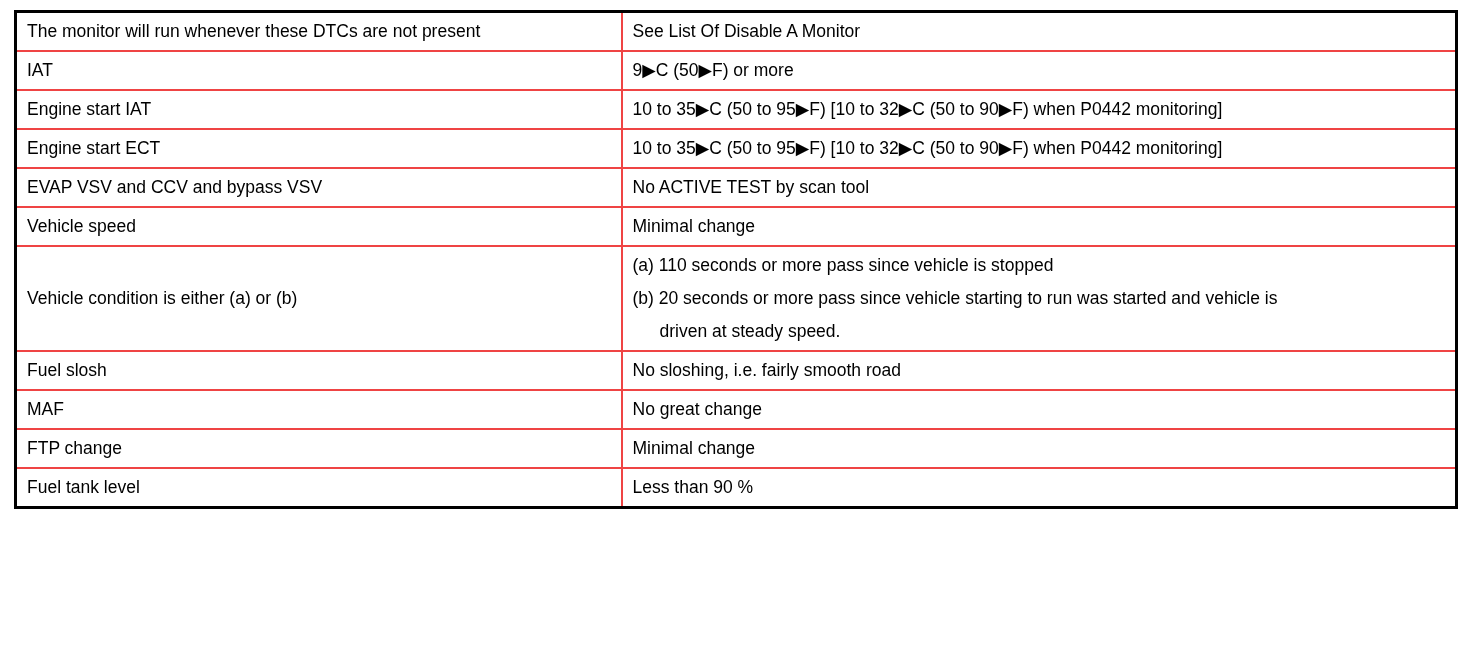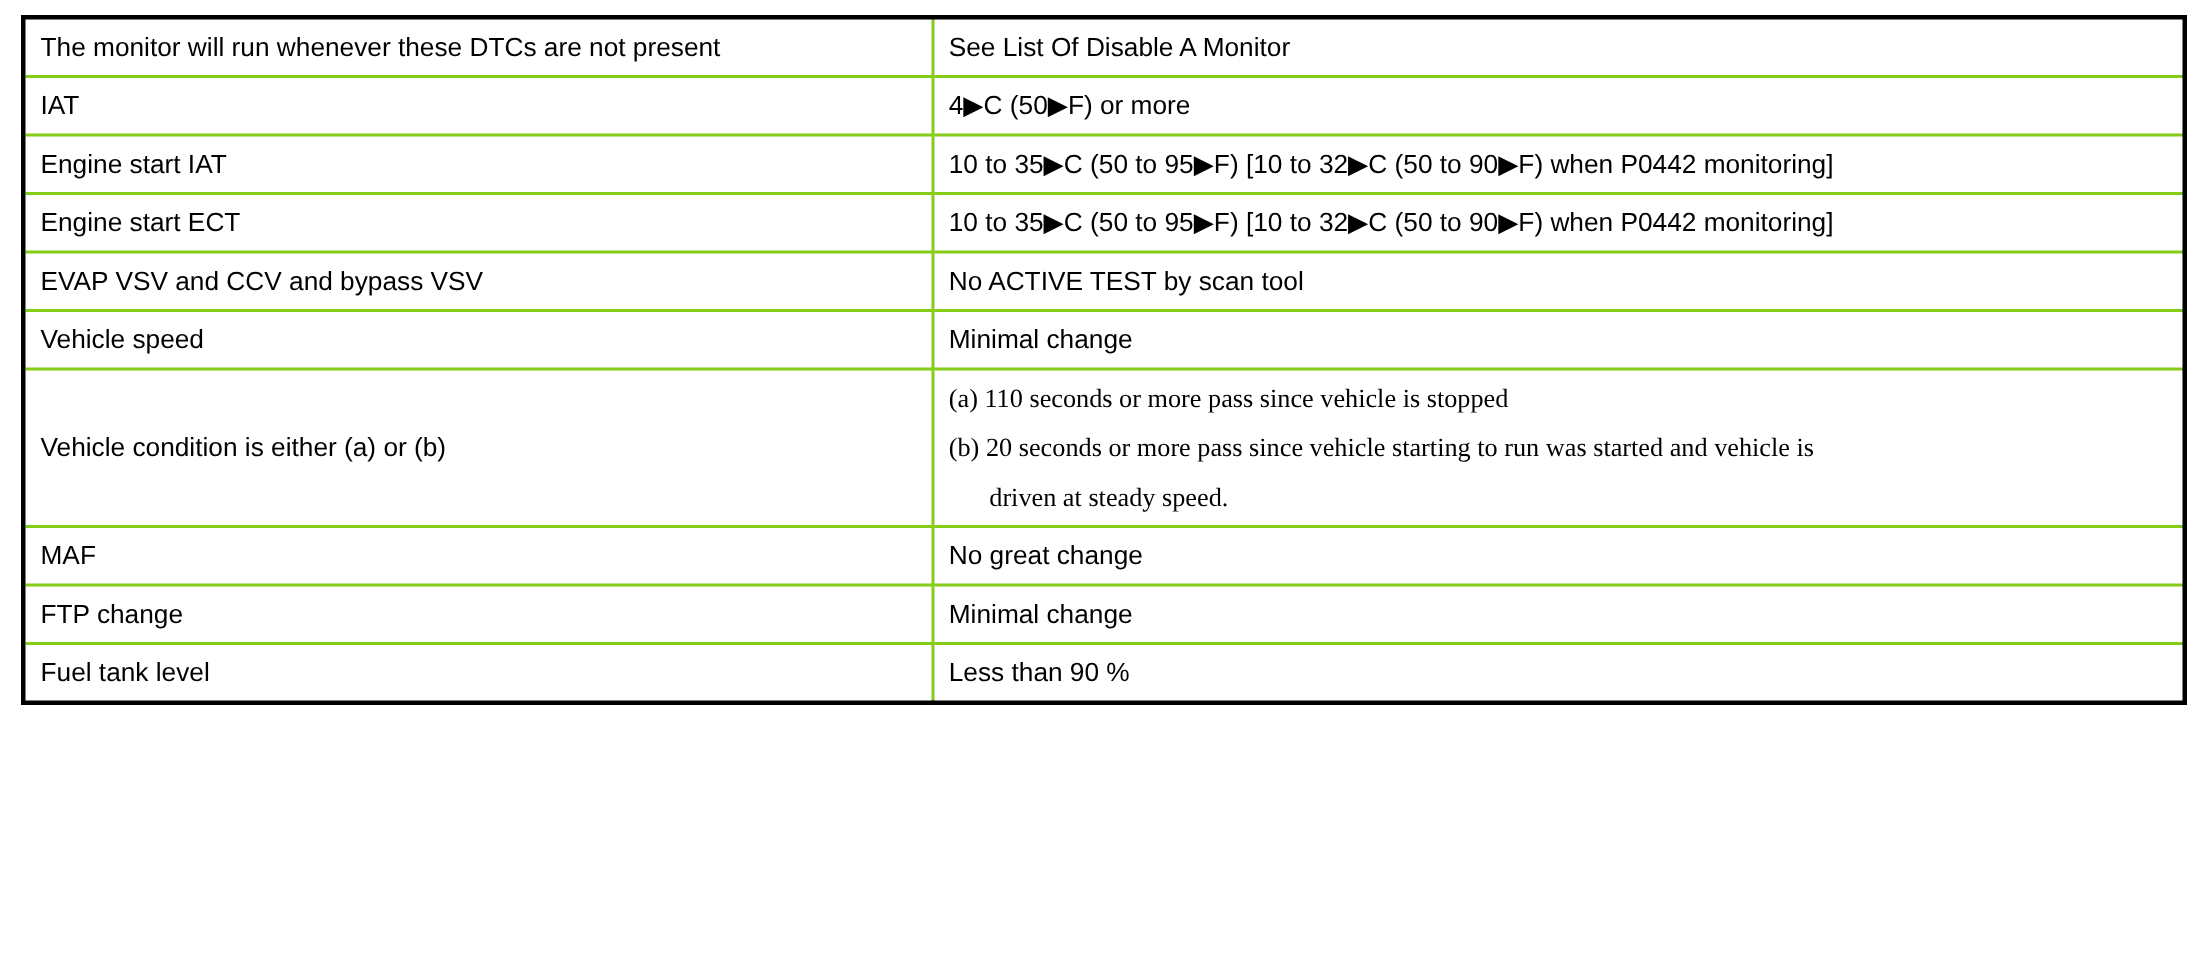--- a/index.html
+++ b/index.html
@@ -16,39 +16,38 @@
     left: 14px;
     top: 10px;
     width: 1444px;
   }
   table.cond-table {
     border-collapse: collapse;
     width: 100%;
     table-layout: fixed;
   }
   table.cond-table td {
-    border: 2px solid #84cc16;
+    border: 2px solid #ef4444;
     font-size: 17.5px;
     line-height: 1.2;
     padding: 2px 10px;
     height: 33px;
     vertical-align: middle;
     overflow: hidden;
     white-space: nowrap;
   }
   table.cond-table {
     border: 3px solid #000000;
   }
   col.c-left  { width: 606px; }
   col.c-right { width: auto; }
   td.multiline {
     height: 100px;
     white-space: normal;
     padding: 6px 10px;
-    font-family: Liberation Serif, serif;
   }
   td.multiline .vline {
     line-height: 33px;
   }
   td.multiline .vline.indent {
     padding-left: 27px;
   }
 </style>
 </head>
 <body>
@@ -59,21 +58,21 @@
         <col class="c-left">
         <col class="c-right">
       </colgroup>
     <tbody>
       <tr>
         <td>The monitor will run whenever these DTCs are not present</td>
         <td>See List Of Disable A Monitor</td>
       </tr>
       <tr>
         <td>IAT</td>
-        <td>4▶C (50▶F) or more</td>
+        <td>9▶C (50▶F) or more</td>
       </tr>
       <tr>
         <td>Engine start IAT</td>
         <td>10 to 35▶C (50 to 95▶F) [10 to 32▶C (50 to 90▶F) when P0442 monitoring]</td>
       </tr>
       <tr>
         <td>Engine start ECT</td>
         <td>10 to 35▶C (50 to 95▶F) [10 to 32▶C (50 to 90▶F) when P0442 monitoring]</td>
       </tr>
       <tr>
@@ -86,20 +85,24 @@
       </tr>
       <tr>
         <td>Vehicle condition is either (a) or (b)</td>
         <td class="multiline">
           <div class="vline">(a) 110 seconds or more pass since vehicle is stopped</div>
           <div class="vline">(b) 20 seconds or more pass since vehicle starting to run was started and vehicle is</div>
           <div class="vline indent">driven at steady speed.</div>
         </td>
       </tr>
       <tr>
+        <td>Fuel slosh</td>
+        <td>No sloshing, i.e. fairly smooth road</td>
+      </tr>
+      <tr>
         <td>MAF</td>
         <td>No great change</td>
       </tr>
       <tr>
         <td>FTP change</td>
         <td>Minimal change</td>
       </tr>
       <tr>
         <td>Fuel tank level</td>
         <td>Less than 90 %</td>

